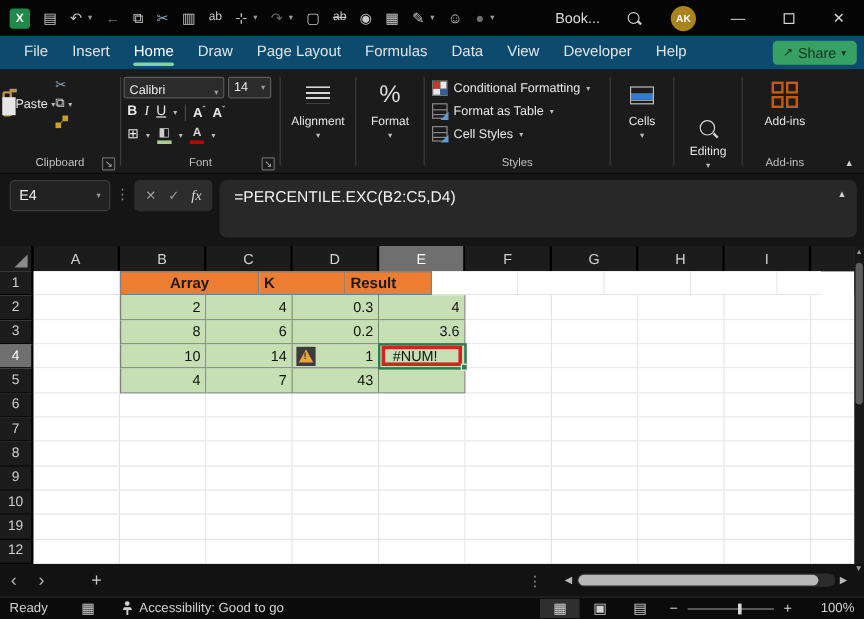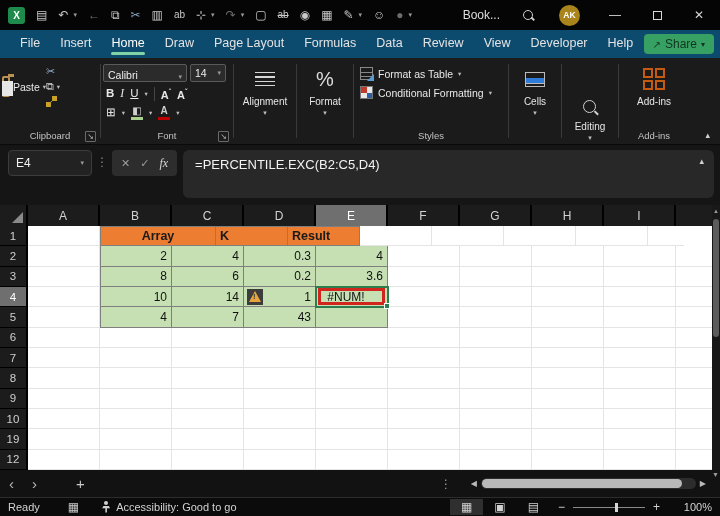--- a/index.html
+++ b/index.html
@@ -242,21 +242,20 @@
 </div>
 
 <div class="abs tabbar">
   <span class="rtab">File</span>
   <span class="rtab">Insert</span>
   <span class="rtab active">Home</span>
   <span class="rtab">Draw</span>
   <span class="rtab">Page Layout</span>
   <span class="rtab">Formulas</span>
   <span class="rtab">Data</span>
-  <span class="rtab">Review</span>
   <span class="rtab">View</span>
   <span class="rtab">Developer</span>
   <span class="rtab">Help</span>
   <span class="share-btn">
     <span class="s-ic">↗</span>
     <span>Share</span>
     <span class="s-ch">▾</span>
   </span>
 </div>
 
@@ -338,32 +337,37 @@
     <div class="big-icon">
         <span class="pct">%</span>
       </div>
     <span class="gc-label">Format</span>
     <span class="gc-chev">▾</span>
   </div>
   <div class="rsep"></div>
 
   <div class="rgroup g-styles">
     <div class="style-item">
+      <span class="cf-icon">
+          <span></span>
+          <span></span>
+          <span></span>
+          <span></span>
+        </span>
+      <span>Conditional Formatting</span>
+      <span class="mini-chev">▾</span>
+    </div>
+    <div class="style-item">
       <span class="tbl-icon"></span>
       <span>Format as Table</span>
       <span class="mini-chev">▾</span>
     </div>
     <div class="style-item">
-      <span class="cf-icon">
-          <span></span>
-          <span></span>
-          <span></span>
-          <span></span>
-        </span>
-      <span>Conditional Formatting</span>
+      <span class="tbl-icon"></span>
+      <span>Cell Styles</span>
       <span class="mini-chev">▾</span>
     </div>
     <span class="rg-label">Styles</span>
   </div>
   <div class="rsep"></div>
 
   <div class="rgroup g-cells">
     <div class="big-icon">
         <span class="cells-icon"></span>
       </div>

